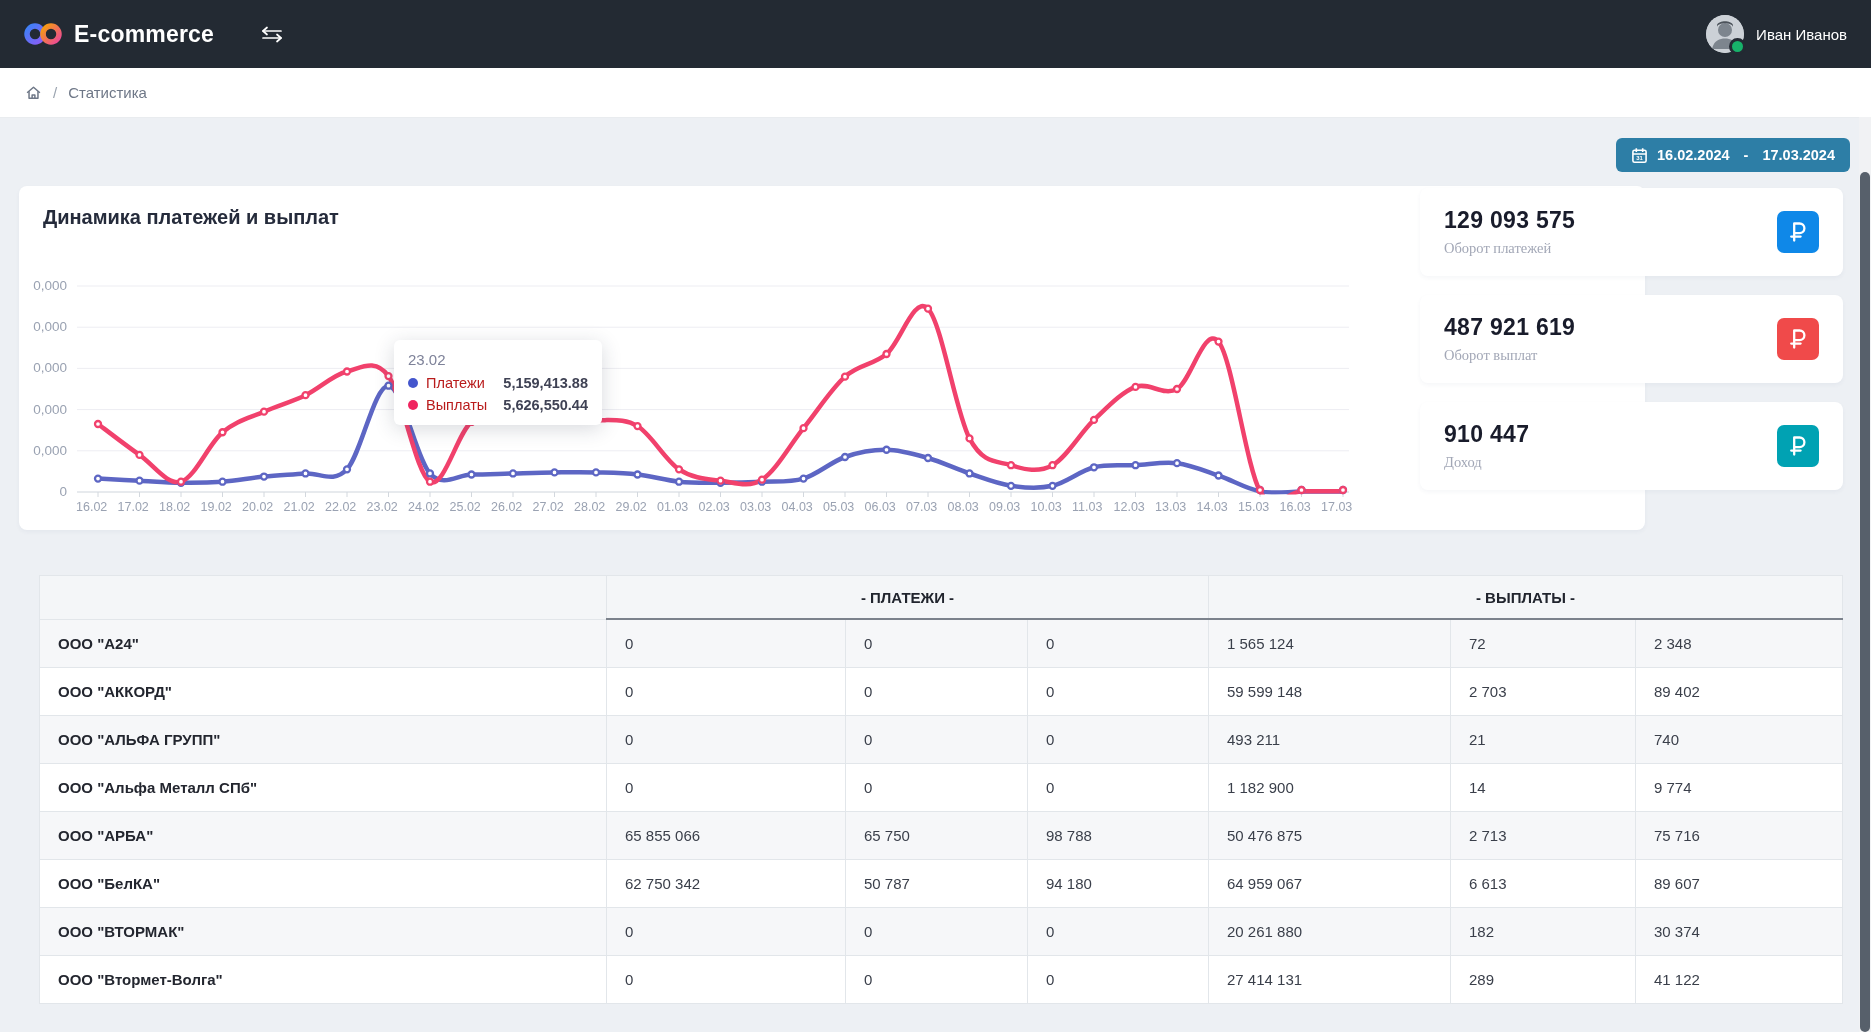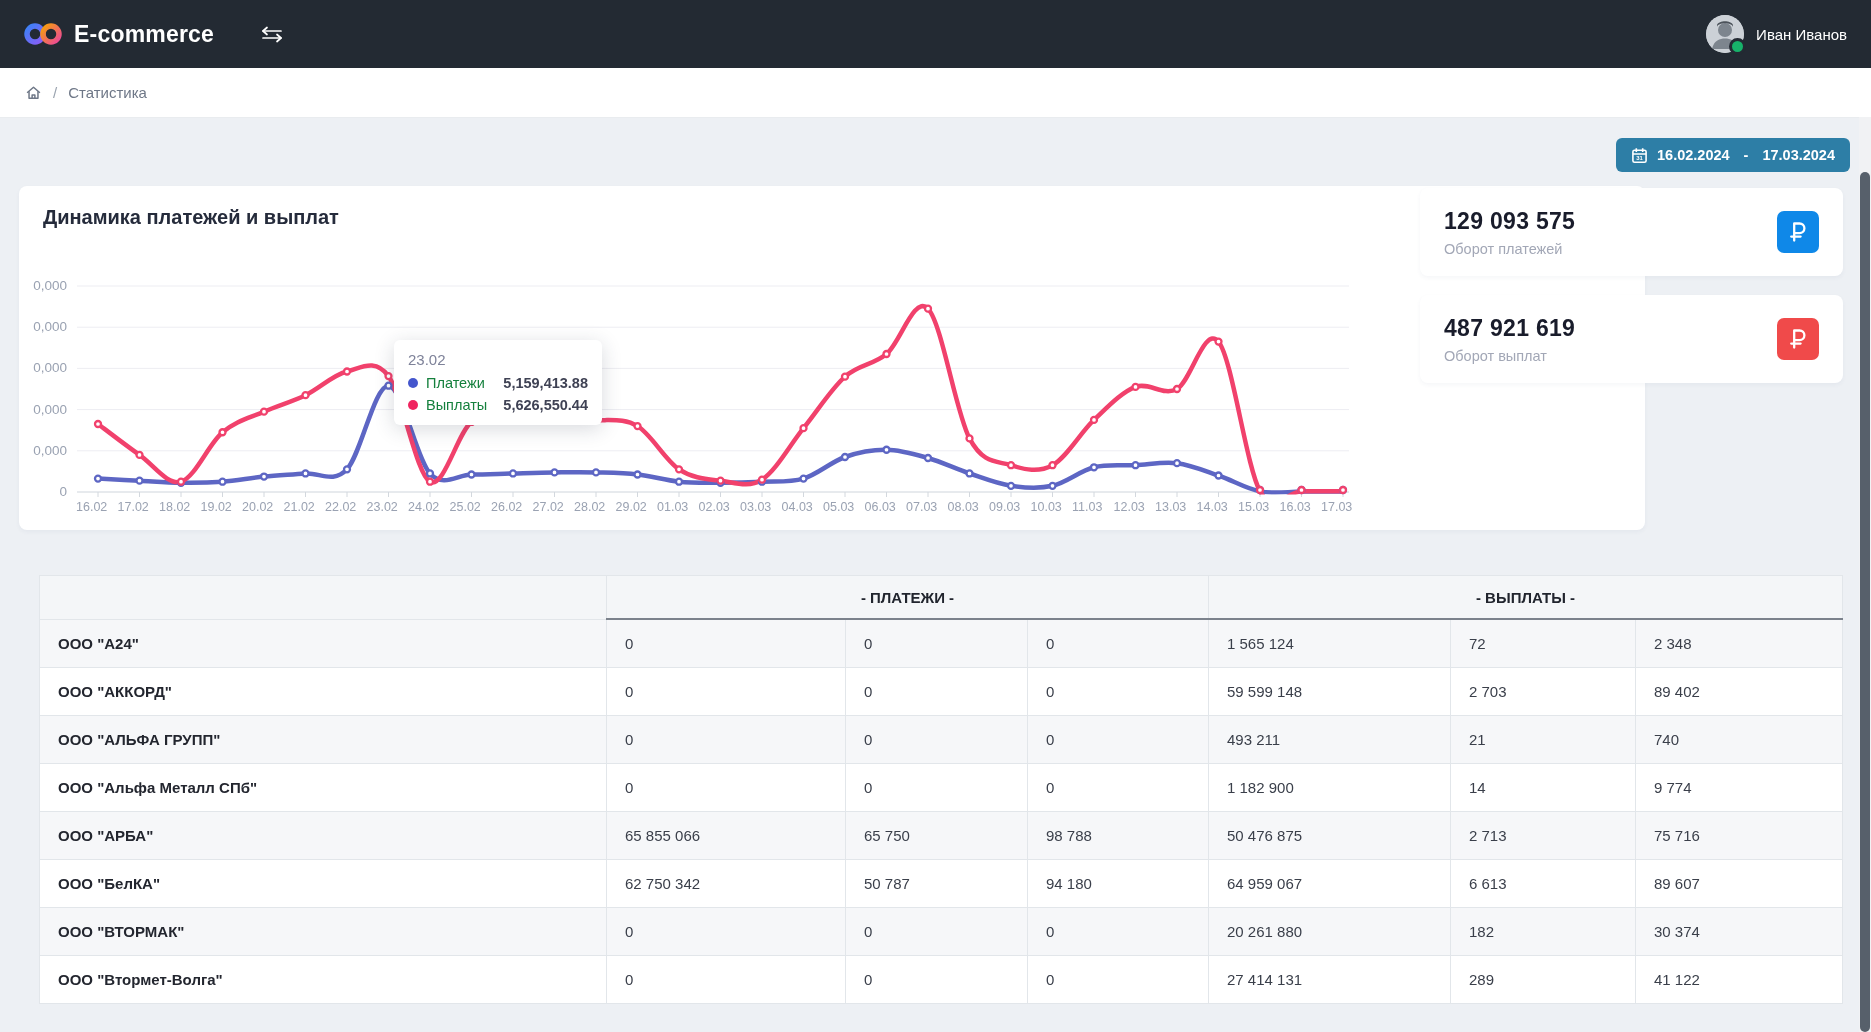--- a/index.html
+++ b/index.html
@@ -33,29 +33,29 @@
     border-radius:8px;box-shadow:0 2px 4px rgba(56,71,109,.05);overflow:hidden;}
   .chart-title{position:absolute;left:24px;top:20px;font-size:20px;font-weight:bold;color:#252b3b;}
   .ylab{position:absolute;left:0;width:48px;text-align:right;font-size:13.5px;color:#9aa2b2;}
   .xlab{position:absolute;width:44px;text-align:left;top:314px;font-size:12.5px;color:#9aa2b2;}
   
   .tooltip{position:absolute;left:375px;top:154px;width:208px;box-sizing:border-box;background:#fff;
     border-radius:6px;box-shadow:0 4px 20px rgba(40,50,70,.18);padding:11px 14px 12px 14px;z-index:5;}
   .tt-date{color:#7e8299;font-size:15px;margin-bottom:7px;}
   .tt-row{display:flex;align-items:center;gap:8px;font-size:14.5px;margin-top:6px;}
   .tt-dot{width:10px;height:10px;border-radius:50%;flex:none;}
-  .tt-label{color:#15803d;}
+  .tt-label{color:#b91c1c;}
   .tt-val{margin-left:auto;font-weight:bold;color:#3f4254;}
   
   .stats{position:absolute;left:1420px;top:71px;width:423px;}
   .stat-card{height:88px;background:#fff;border-radius:8px;box-shadow:0 2px 4px rgba(56,71,109,.05);
     margin-bottom:19px;display:flex;align-items:center;justify-content:space-between;
     padding:0 24px;box-sizing:border-box;}
   .stat-value{font-size:23px;font-weight:bold;color:#191c2b;letter-spacing:.3px;}
-  .stat-label{font-size:14.5px;color:#a2a7b6;margin-top:6px;}
+  .stat-label{font-size:14.5px;color:#a2a7b6;margin-top:6px;font-family:Liberation Serif, serif;}
   .stat-icon{width:42px;height:42px;border-radius:7px;display:flex;align-items:center;justify-content:center;flex:none;}
   
   .table-wrap{position:absolute;left:39px;top:458px;width:1804px;}
   table{width:100%;border-collapse:collapse;table-layout:fixed;background:#fff;
     font-size:15px;color:#3a3f4a;}
   th,td{border:1px solid #e2e6ea;padding:0 18px;overflow:hidden;white-space:nowrap;}
   th.corner{background:#f4f6f8;height:42px;}
   th.group{background:#f4f6f8;height:42px;font-weight:bold;color:#21252e;text-align:center;
     border-bottom:2px solid #7b828c;font-size:15px;}
   th.colh{background:#f4f6f8;height:49px;font-weight:bold;text-align:left;color:#21252e;}
@@ -321,20 +321,32 @@
          <div class="stat-value">487 921 619</div>
          <div class="stat-label">Оборот выплат</div>
        </div>
        <div class="stat-icon" style="background:#f04a4a">
           <svg width="24" height="24" viewBox="0 0 24 24" fill="none" stroke="#fff" stroke-width="2.3" stroke-linecap="round" stroke-linejoin="round">
             <path d="M8.2 20.5 V3.5 H13.6 C16.3 3.5 18.4 5.6 18.4 8.3 C18.4 11 16.3 13.1 13.6 13.1 H8.2"></path>
             <path d="M5.2 16.6 H14.6"></path>
           </svg>
         </div>
      </div>
+      <div class="stat-card">
+       <div>
+         <div class="stat-value">910 447</div>
+         <div class="stat-label">Доход</div>
+       </div>
+       <div class="stat-icon" style="background:#00a2b3">
+          <svg width="24" height="24" viewBox="0 0 24 24" fill="none" stroke="#fff" stroke-width="2.3" stroke-linecap="round" stroke-linejoin="round">
+            <path d="M8.2 20.5 V3.5 H13.6 C16.3 3.5 18.4 5.6 18.4 8.3 C18.4 11 16.3 13.1 13.6 13.1 H8.2"></path>
+            <path d="M5.2 16.6 H14.6"></path>
+          </svg>
+        </div>
+     </div>
     </div>
 
   <div class="table-wrap">
     <table>
       <colgroup>
         <col style="width:567px">
           <col style="width:239px">
           <col style="width:182px">
           <col style="width:181px">
         <col style="width:242px">

